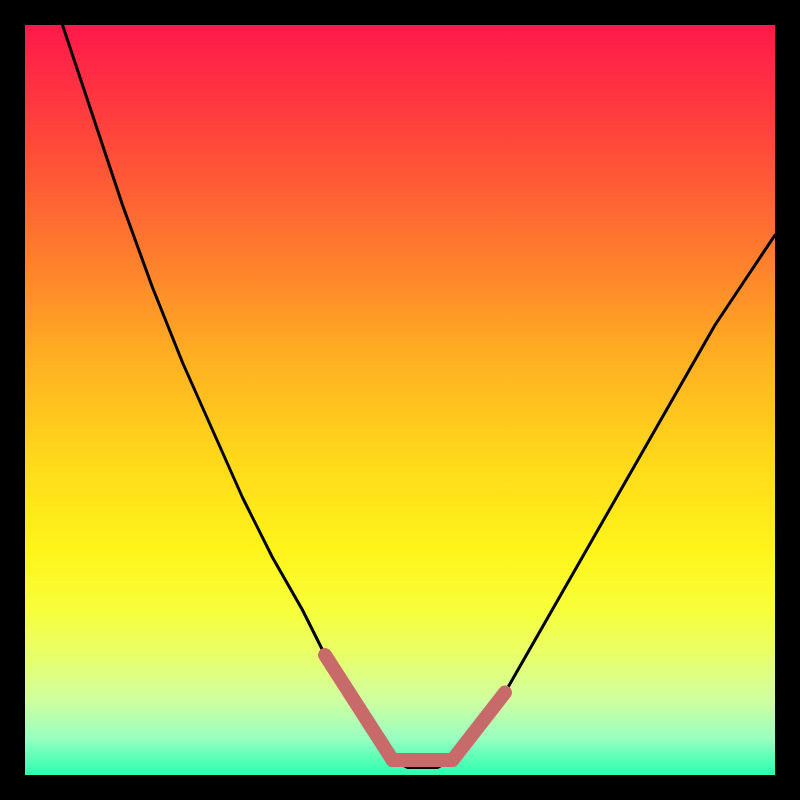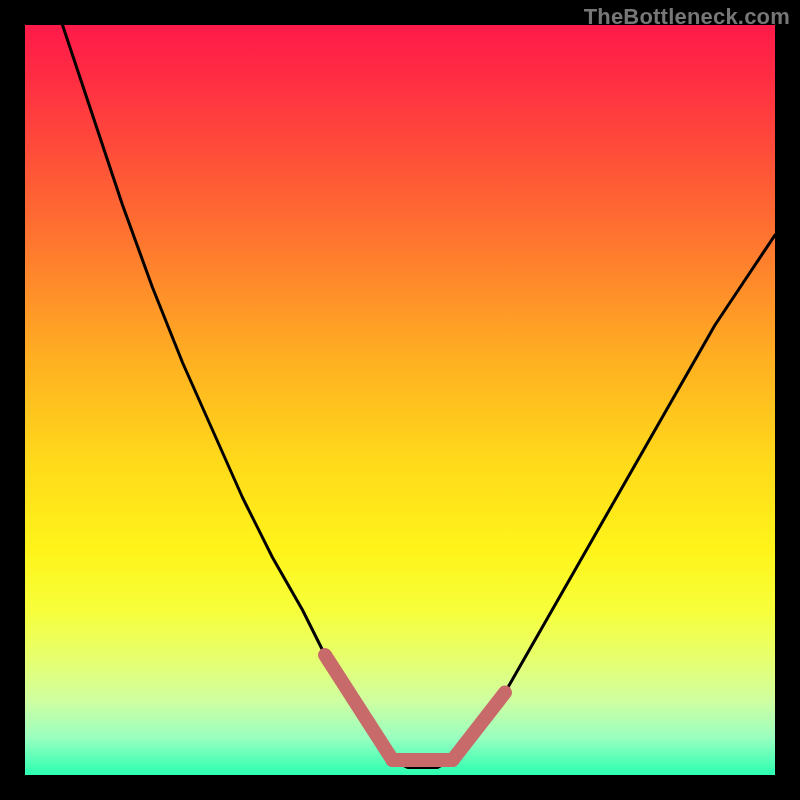--- a/index.html
+++ b/index.html
@@ -69,14 +69,13 @@
           <path d="M367.5 735.0 L382.5 742.5 L397.5 742.5 L412.5 742.5 L427.5 735.0" fill="none" stroke="#000000" stroke-width="3" stroke-linecap="round" stroke-linejoin="round"></path>
           <path d="M427.5 735.0 L450.0 712.5 L480.0 667.5 L510.0 615.0 L540.0 562.5 L570.0 510.0 L600.0 457.5 L630.0 405.0 L660.0 352.5 L690.0 300.0 L720.0 255.0 L750.0 210.0" fill="none" stroke="#000000" stroke-width="3" stroke-linecap="round" stroke-linejoin="round"></path>
         </g>
       <g id="accent-curves">
           <path d="M300.0 630.0 L367.5 735.0" fill="none" stroke="#c96a6a" stroke-width="14" stroke-linecap="round"></path>
           <path d="M367.5 735.0 L427.5 735.0" fill="none" stroke="#c96a6a" stroke-width="14" stroke-linecap="round"></path>
           <path d="M427.5 735.0 L480.0 667.5" fill="none" stroke="#c96a6a" stroke-width="14" stroke-linecap="round"></path>
         </g>
     </svg>
   </div>
-  <div class="watermark">TheBottleneck.com</div>
 </div>
 
 </body></html>

